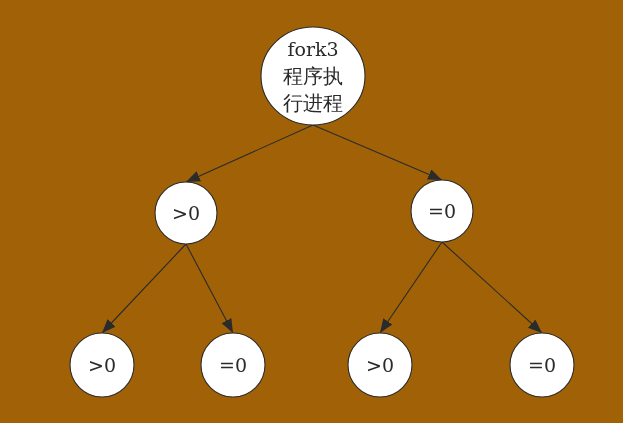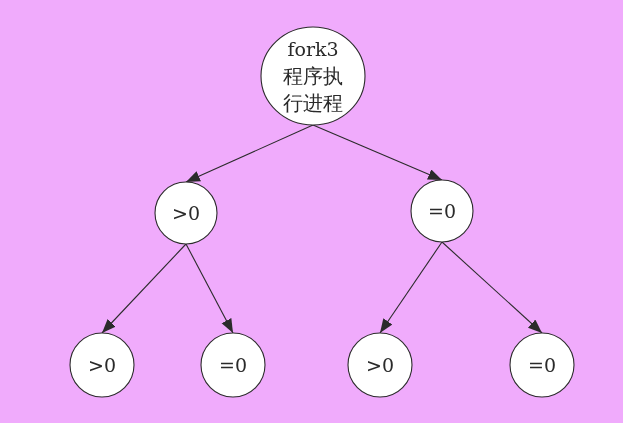--- a/index.html
+++ b/index.html
@@ -4,21 +4,21 @@
 <style>
   html, body {
     margin: 0;
     padding: 0;
     background: #ffffff;
   }
   .stage {
     position: relative;
     width: 623px;
     height: 423px;
-    background: #f0abfc;
+    background: #a16207;
     overflow: hidden;
     font-family: "DejaVu Serif", "Liberation Serif", serif;
   }
   svg text {
     font-family: "DejaVu Serif", "Liberation Serif", serif;
   }
   .node-label-line { font-size: 19px; }
   .node-label-line.cjk { font-size: 20px; }
 </style>
 </head>

